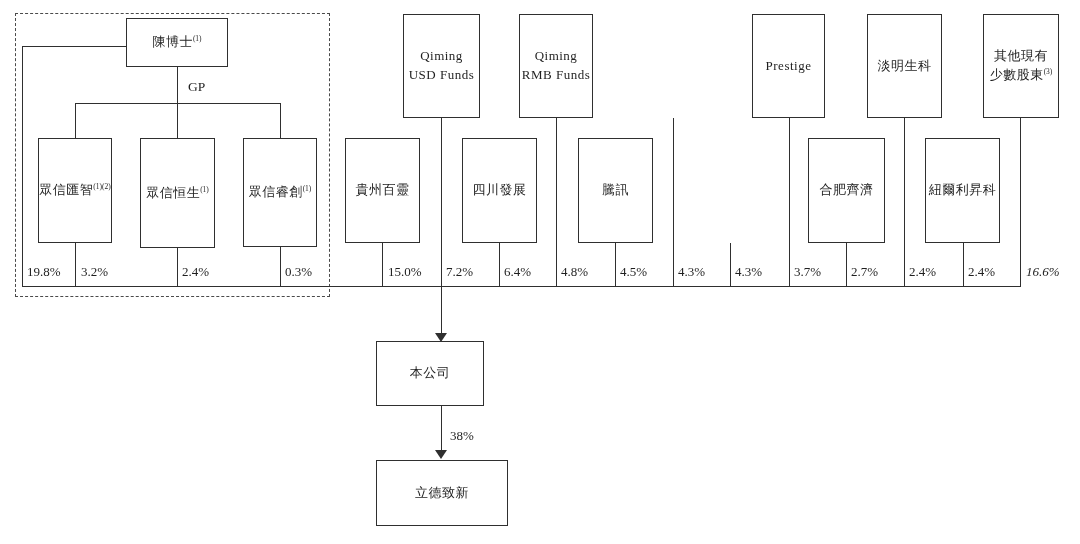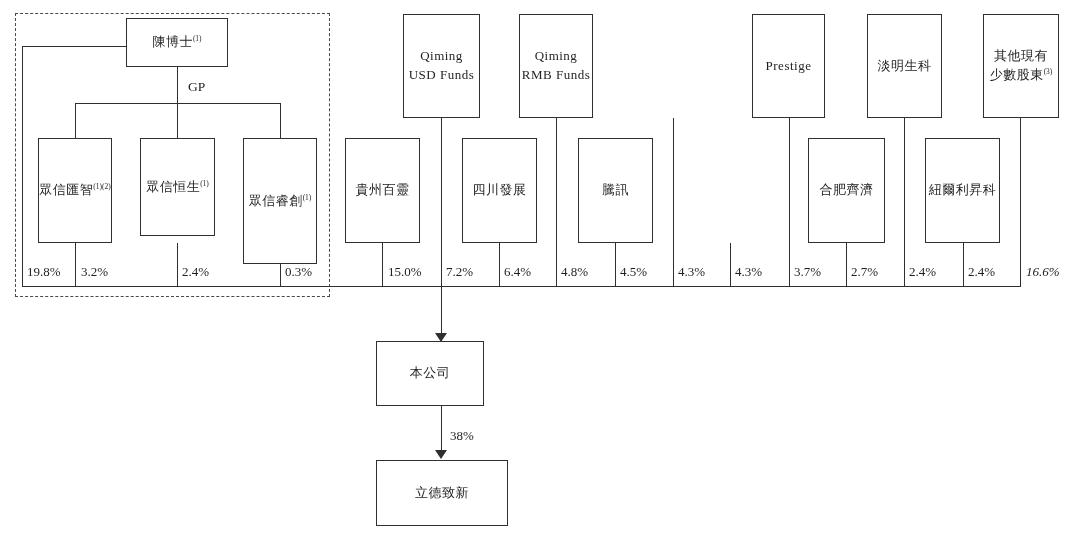--- a/index.html
+++ b/index.html
@@ -68,24 +68,24 @@
   <div class="arrowhead" style="left:435px;top:450px;"></div>
 
   <div class="box" style="left:126px;top:18px;width:102px;height:49px;">
     <span class="lbl"><span>陳博士</span><sup>(1)</sup></span>
   </div>
   <div class="float-lbl" style="left:188px;top:79px;">GP</div>
 
   <div class="box" style="left:38px;top:138px;width:74px;height:105px;">
     <span class="lbl"><span>眾信匯智</span><sup>(1)(2)</sup></span>
   </div>
-  <div class="box" style="left:140px;top:138px;width:75px;height:98px;">
+  <div class="box" style="left:140px;top:138px;width:75px;height:110px;">
     <span class="lbl"><span>眾信恒生</span><sup>(1)</sup></span>
   </div>
-  <div class="box" style="left:243px;top:138px;width:74px;height:126px;">
+  <div class="box" style="left:243px;top:138px;width:74px;height:109px;">
     <span class="lbl"><span>眾信睿創</span><sup>(1)</sup></span>
   </div>
 
   <div class="box" style="left:403px;top:14px;width:77px;height:104px;">
     <span>
         <span class="lbl2">Qiming</span>
         <span class="lbl2">USD Funds</span>
       </span>
   </div>
   <div class="box" style="left:519px;top:14px;width:74px;height:104px;">

